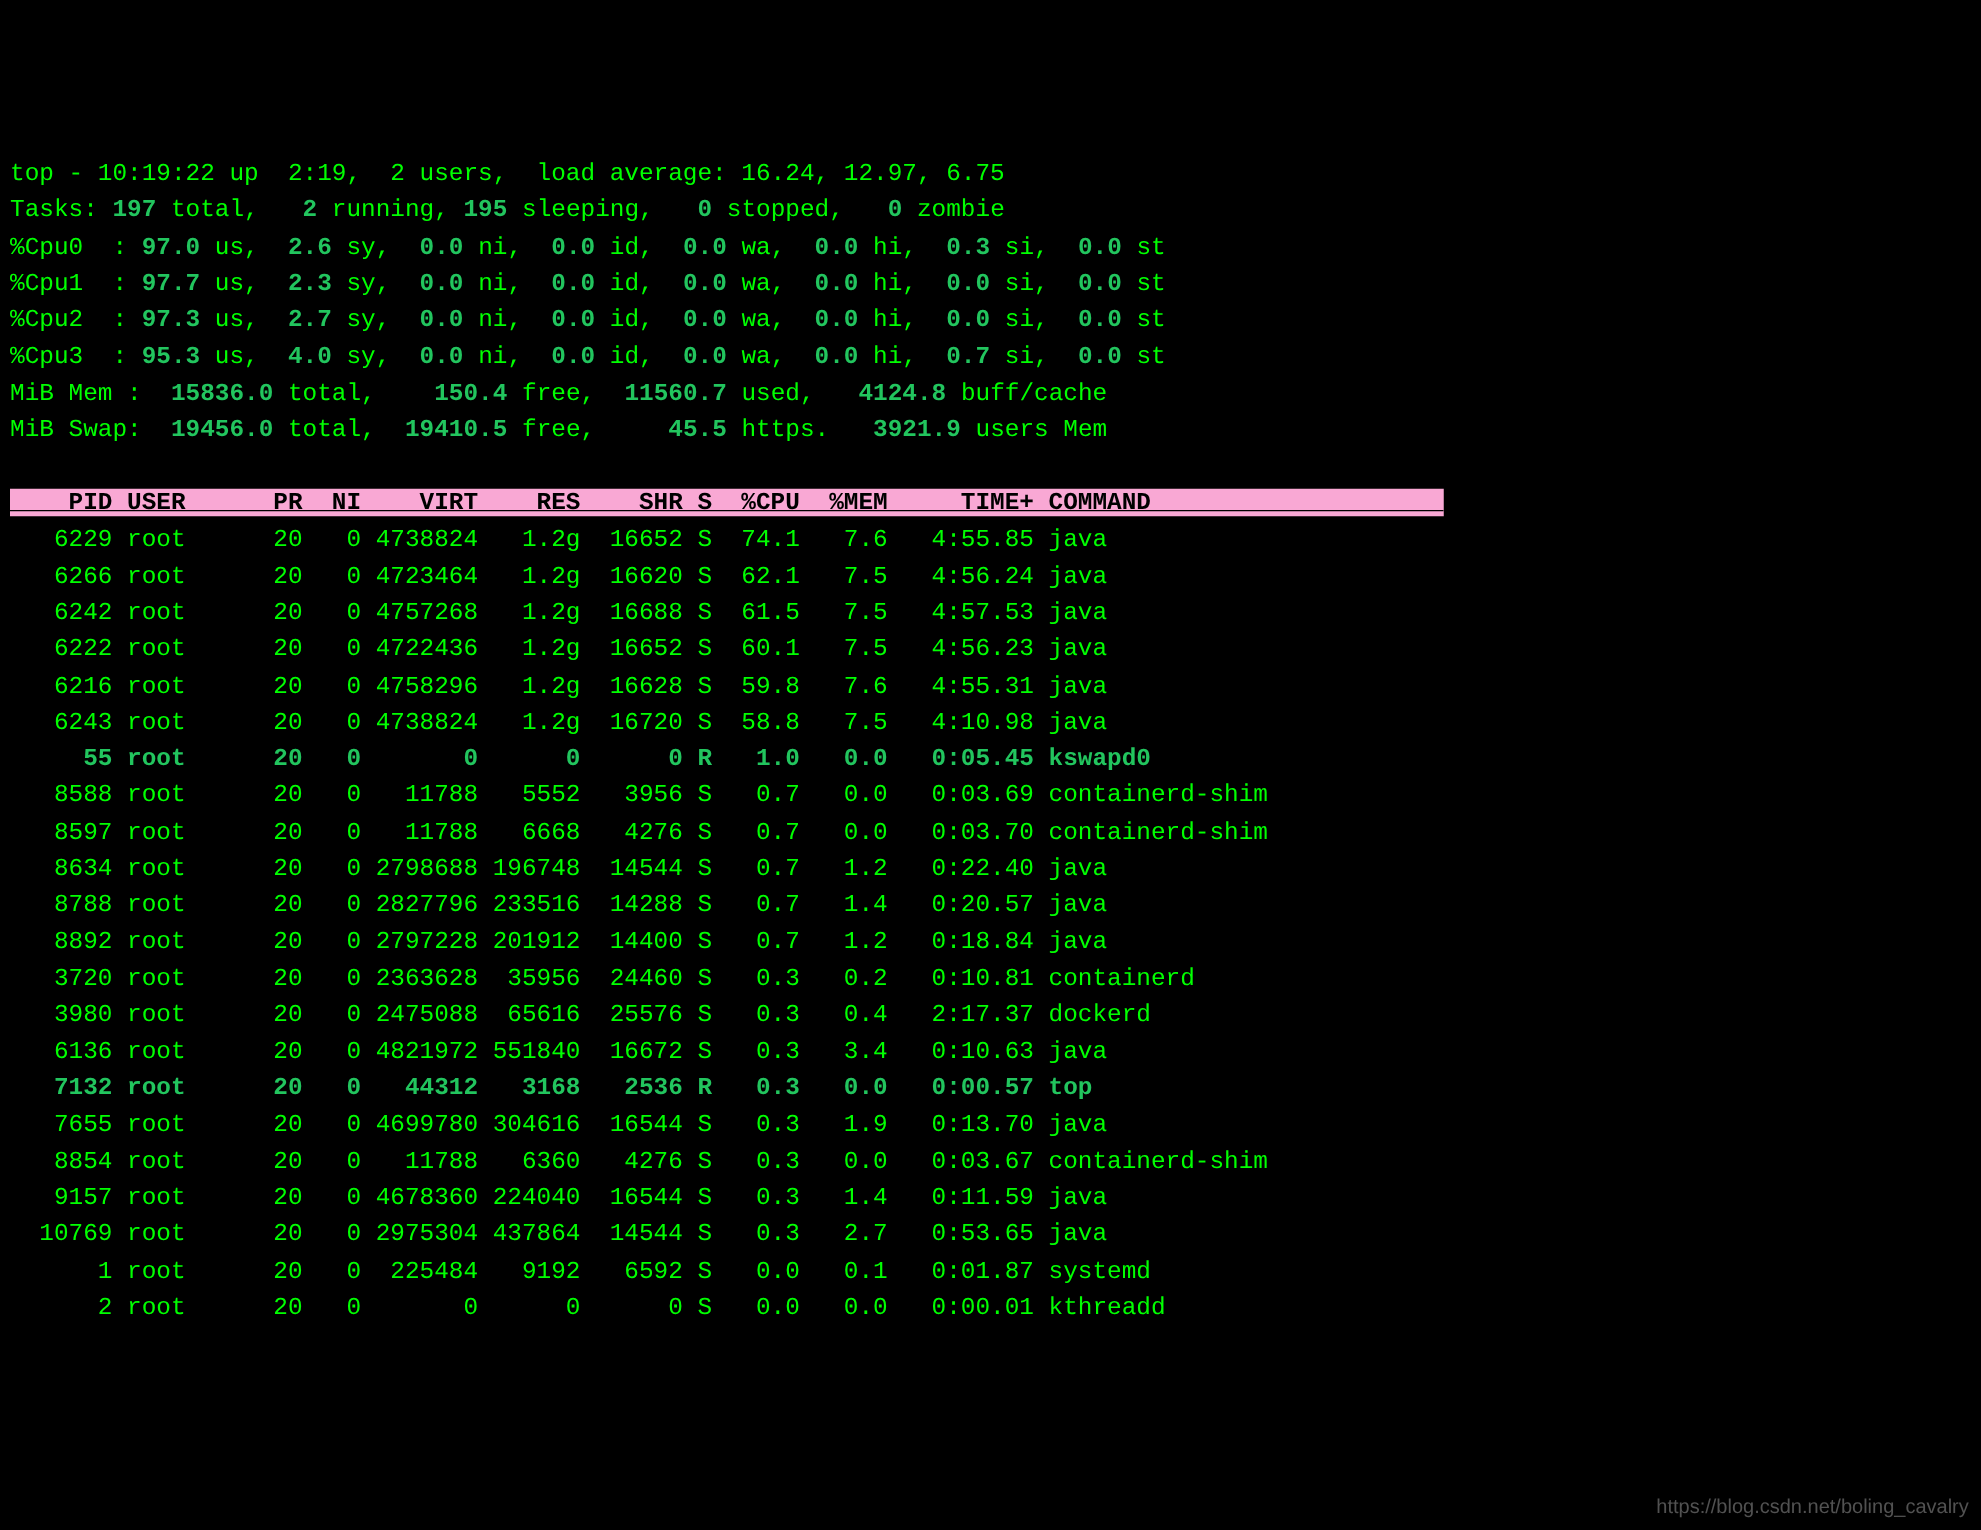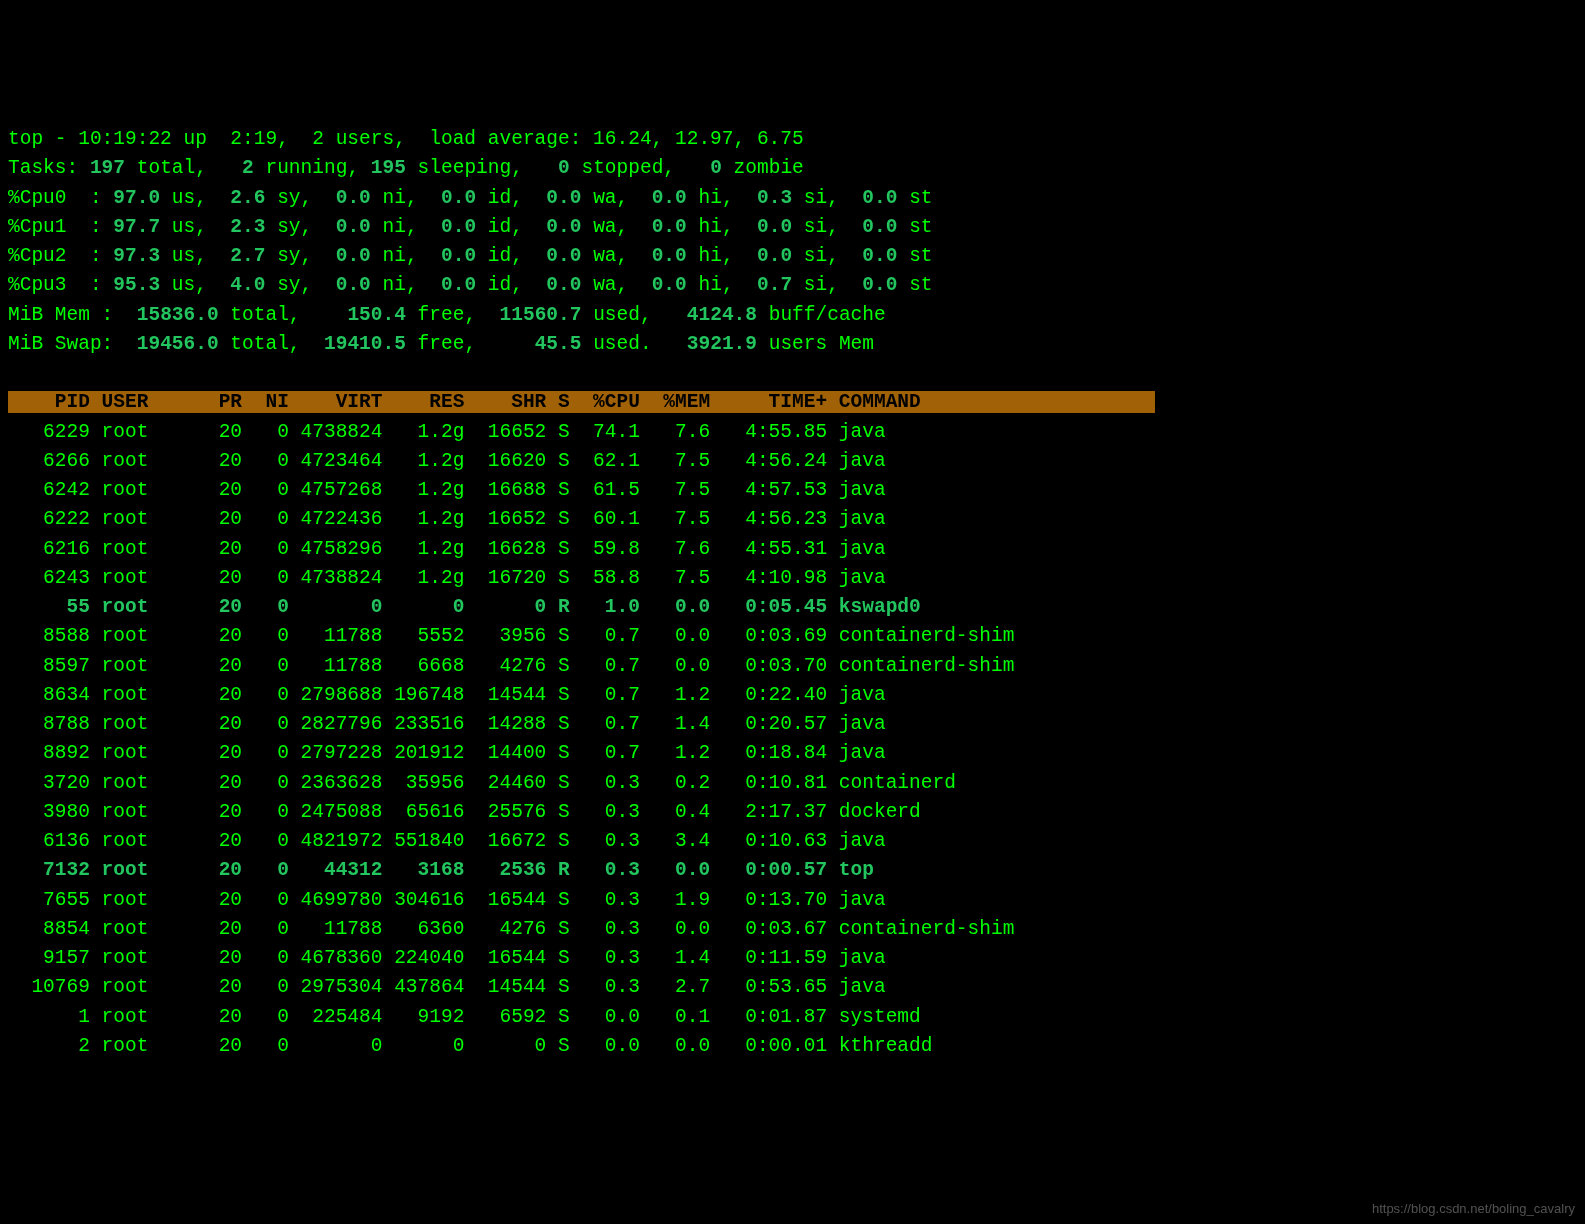--- a/index.html
+++ b/index.html
@@ -10,47 +10,48 @@
     font-size: 19.5px;
     line-height: 1.5;
     color: #00ff00;
     white-space: pre;
     width: 1585px;
     box-sizing: border-box;
     overflow: hidden;
   }
   .bold { color: #22c55e; font-weight: bold; }
   .hdr-row {
-    background: #a16207;
+    background: #f9a8d4;
     color: #000;
     font-weight: bold;
+    text-decoration: underline;
   }
   .watermark {
     position: fixed;
     right: 10px;
     bottom: 6px;
-    font-size: 13px;
+    font-size: 16px;
     color: rgba(180,180,180,0.45);
     font-family: sans-serif;
     white-space: nowrap;
   }
 </style>
 </head>
 <body>
 
 
 
 <div id="out"><span>top - 10:19:22 up  2:19,  2 users,  load average: 16.24, 12.97, 6.75</span>
 <span>Tasks:</span><span class="bold"> 197 </span><span>total,</span><span class="bold">   2 </span><span>running,</span><span class="bold"> 195 </span><span>sleeping,</span><span class="bold">   0 </span><span>stopped,</span><span class="bold">   0 </span><span>zombie</span>
 <span>%Cpu0  :</span><span class="bold"> 97.0 </span><span>us,</span><span class="bold">  2.6 </span><span>sy,</span><span class="bold">  0.0 </span><span>ni,</span><span class="bold">  0.0 </span><span>id,</span><span class="bold">  0.0 </span><span>wa,</span><span class="bold">  0.0 </span><span>hi,</span><span class="bold">  0.3 </span><span>si,</span><span class="bold">  0.0 </span><span>st</span>
 <span>%Cpu1  :</span><span class="bold"> 97.7 </span><span>us,</span><span class="bold">  2.3 </span><span>sy,</span><span class="bold">  0.0 </span><span>ni,</span><span class="bold">  0.0 </span><span>id,</span><span class="bold">  0.0 </span><span>wa,</span><span class="bold">  0.0 </span><span>hi,</span><span class="bold">  0.0 </span><span>si,</span><span class="bold">  0.0 </span><span>st</span>
 <span>%Cpu2  :</span><span class="bold"> 97.3 </span><span>us,</span><span class="bold">  2.7 </span><span>sy,</span><span class="bold">  0.0 </span><span>ni,</span><span class="bold">  0.0 </span><span>id,</span><span class="bold">  0.0 </span><span>wa,</span><span class="bold">  0.0 </span><span>hi,</span><span class="bold">  0.0 </span><span>si,</span><span class="bold">  0.0 </span><span>st</span>
 <span>%Cpu3  :</span><span class="bold"> 95.3 </span><span>us,</span><span class="bold">  4.0 </span><span>sy,</span><span class="bold">  0.0 </span><span>ni,</span><span class="bold">  0.0 </span><span>id,</span><span class="bold">  0.0 </span><span>wa,</span><span class="bold">  0.0 </span><span>hi,</span><span class="bold">  0.7 </span><span>si,</span><span class="bold">  0.0 </span><span>st</span>
 <span>MiB Mem :</span><span class="bold">  15836.0 </span><span>total,</span><span class="bold">    150.4 </span><span>free,</span><span class="bold">  11560.7 </span><span>used,</span><span class="bold">   4124.8 </span><span>buff/cache</span>
-<span>MiB Swap:</span><span class="bold">  19456.0 </span><span>total,</span><span class="bold">  19410.5 </span><span>free,</span><span class="bold">     45.5 </span><span>used.</span><span class="bold">   3921.9 </span><span>users Mem</span>
+<span>MiB Swap:</span><span class="bold">  19456.0 </span><span>total,</span><span class="bold">  19410.5 </span><span>free,</span><span class="bold">     45.5 </span><span>https.</span><span class="bold">   3921.9 </span><span>users Mem</span>
 
 <span class="hdr-row">    PID USER      PR  NI    VIRT    RES    SHR S  %CPU  %MEM     TIME+ COMMAND                    </span>
 <span>   6229 root      20   0 4738824   1.2g  16652 S  74.1   7.6   4:55.85 java</span>
 <span>   6266 root      20   0 4723464   1.2g  16620 S  62.1   7.5   4:56.24 java</span>
 <span>   6242 root      20   0 4757268   1.2g  16688 S  61.5   7.5   4:57.53 java</span>
 <span>   6222 root      20   0 4722436   1.2g  16652 S  60.1   7.5   4:56.23 java</span>
 <span>   6216 root      20   0 4758296   1.2g  16628 S  59.8   7.6   4:55.31 java</span>
 <span>   6243 root      20   0 4738824   1.2g  16720 S  58.8   7.5   4:10.98 java</span>
 <span class="bold">     55 root      20   0       0      0      0 R   1.0   0.0   0:05.45 kswapd0</span>
 <span>   8588 root      20   0   11788   5552   3956 S   0.7   0.0   0:03.69 containerd-shim</span>

